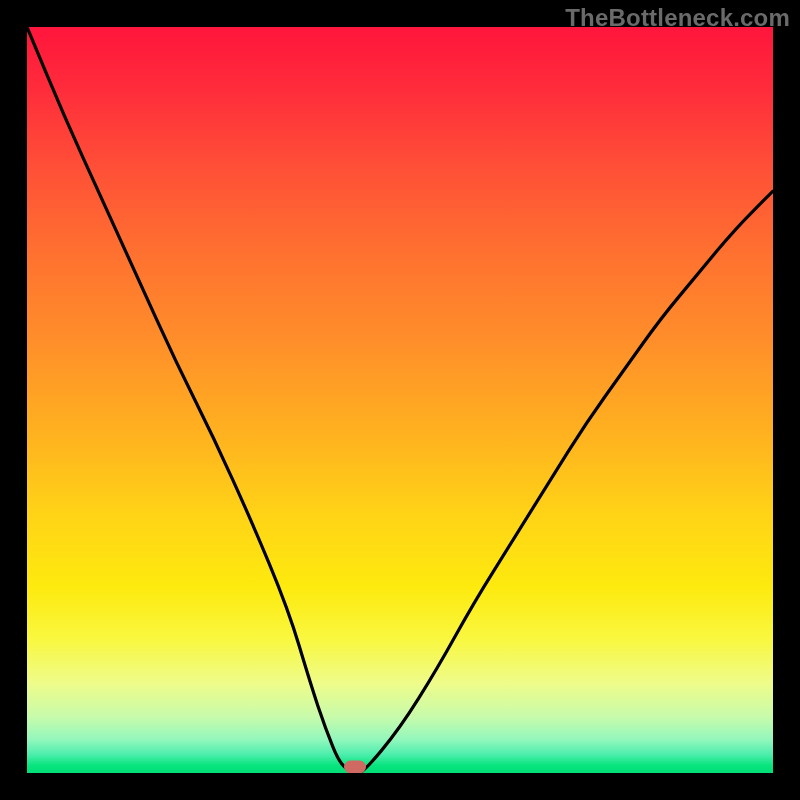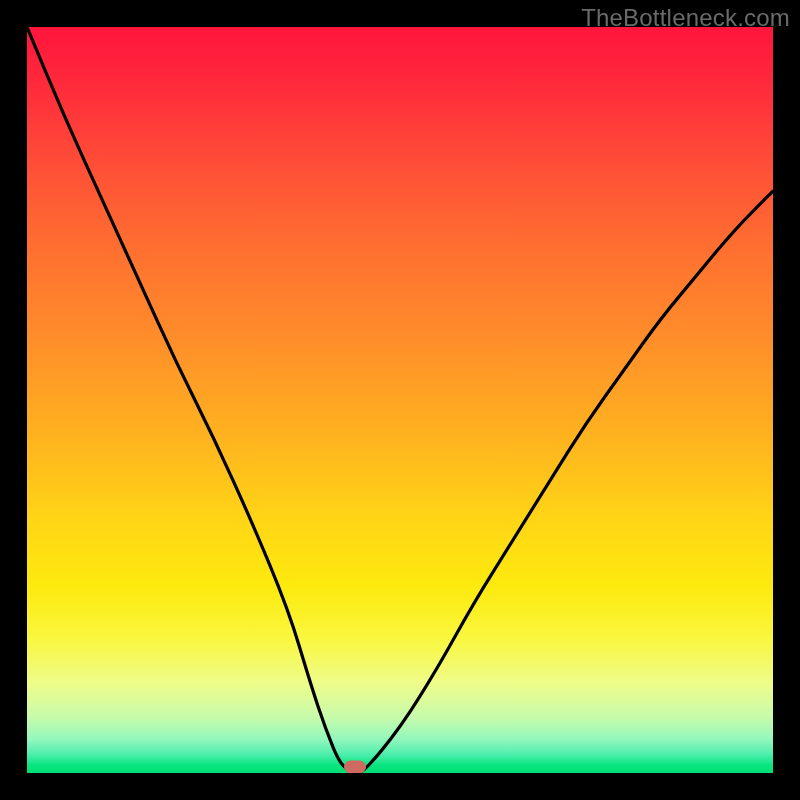--- a/index.html
+++ b/index.html
@@ -17,21 +17,21 @@
     width: 800px;
     height: 800px;
     background: #000;
   }
   .watermark {
     position: absolute;
     top: 4px;
     right: 10px;
     font-family: Arial, Helvetica, sans-serif;
     font-size: 24px;
-    font-weight: 400;
+    font-weight: 700;
     color: #6a6a6a;
     letter-spacing: 0.2px;
     margin-left: 28px;
   }
   .plot {
     position: absolute;
     left: 27px;
     top: 27px;
     width: 746px;
     height: 746px;

